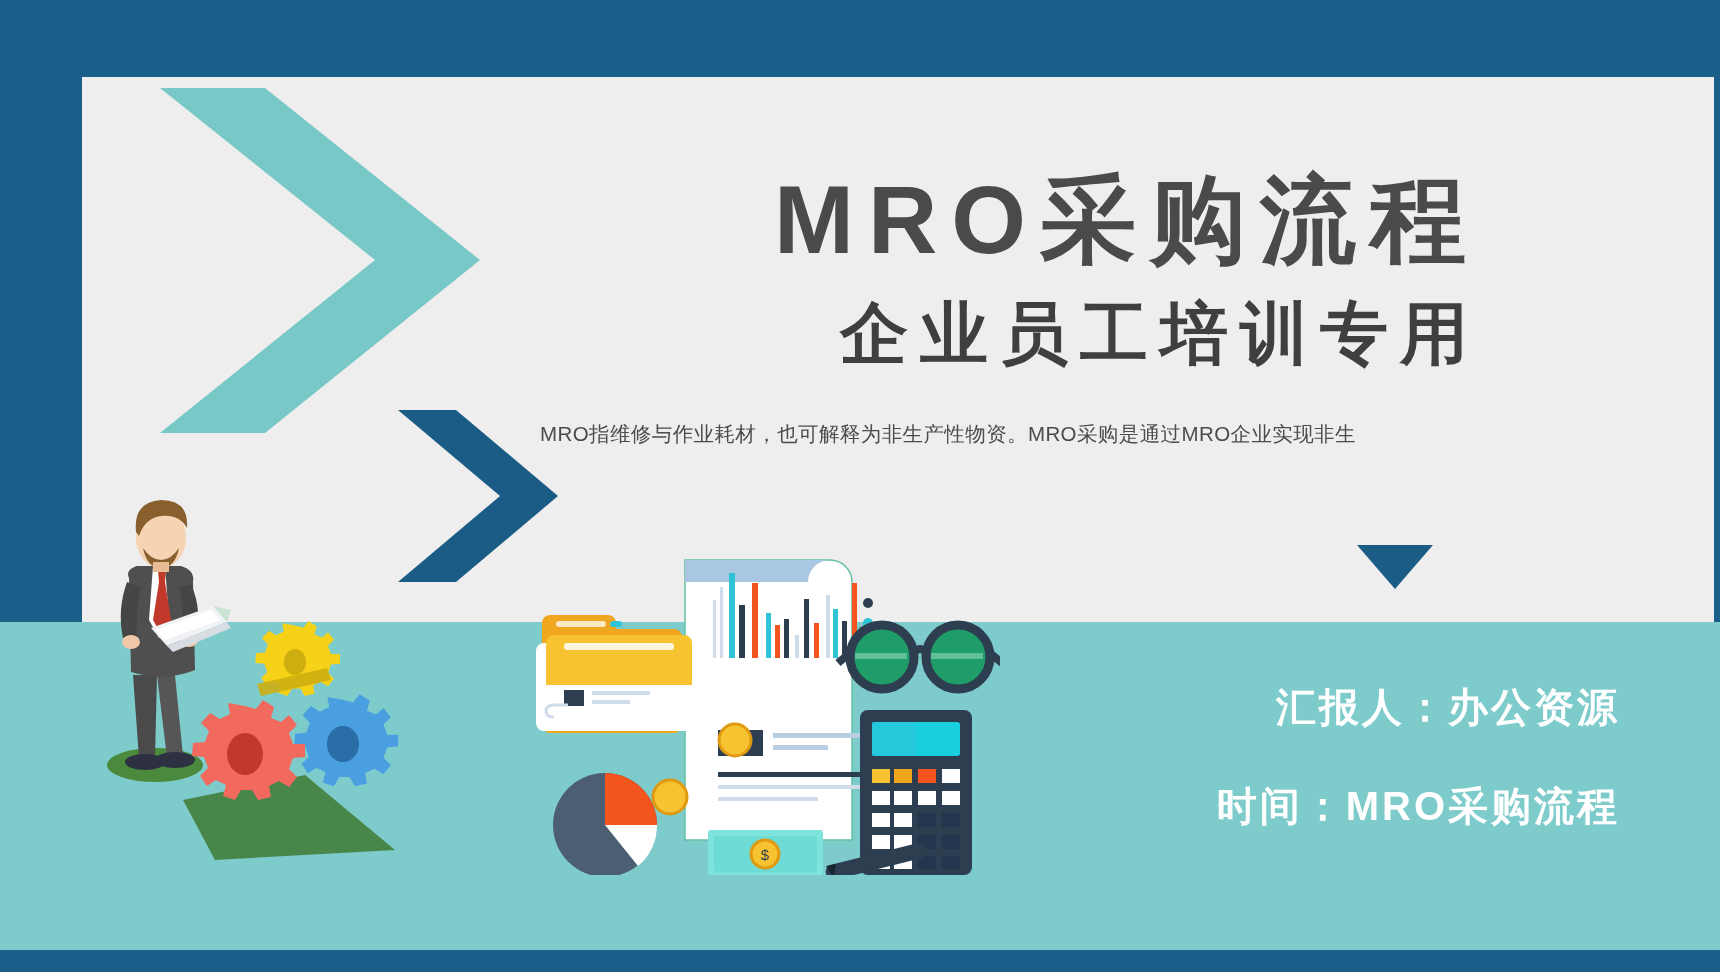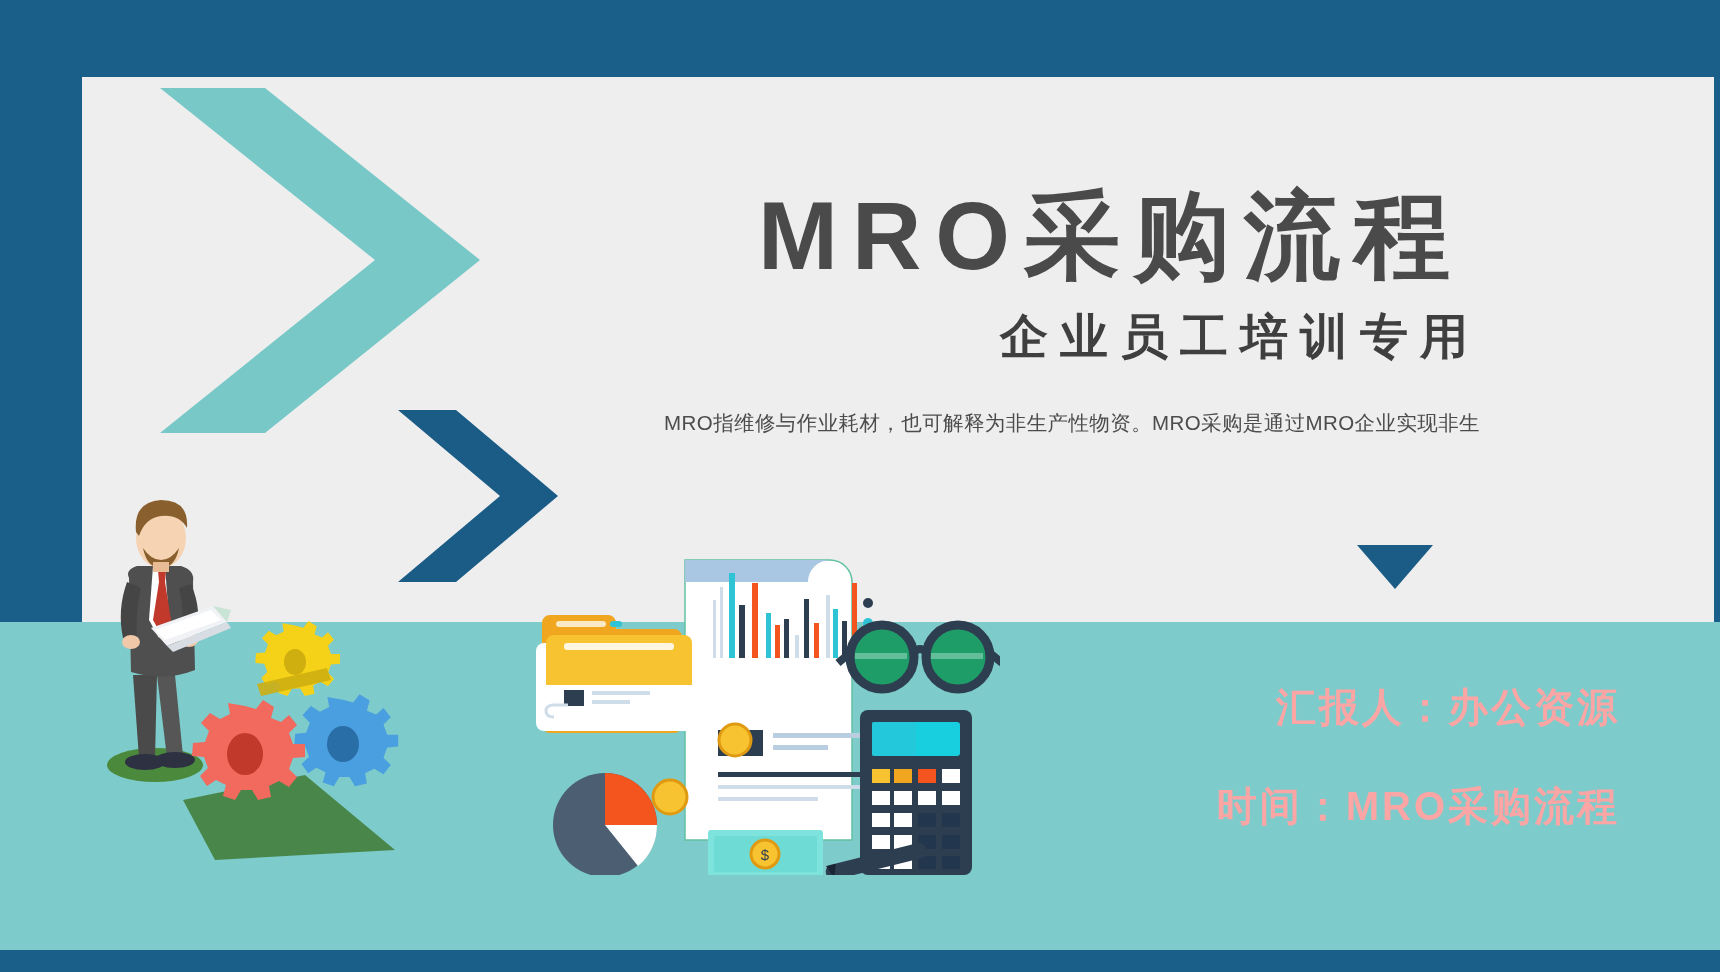--- a/index.html
+++ b/index.html
@@ -17,42 +17,42 @@
   .panel{position:absolute;left:82px;top:77px;width:1632px;height:545px;background:#eeeeee;}
 
   
   .chev-big{position:absolute;left:160px;top:88px;width:320px;height:345px;}
   .chev-small{position:absolute;left:398px;top:410px;width:160px;height:172px;}
 
   
   .title-wrap{position:absolute;left:540px;top:170px;width:940px;text-align:right;}
   .main-title{
     font-size:96px;font-weight:bold;color:#4a4a4a;letter-spacing:14px;
-    line-height:1.05;margin:16px;white-space:nowrap;
+    line-height:1.05;margin:0;white-space:nowrap;
   }
   .sub-title{
-    font-size:48px;font-weight:bold;color:#3f3f3f;letter-spacing:12px;
+    font-size:68px;font-weight:bold;color:#3f3f3f;letter-spacing:12px;
     margin:18px 0 0 0;white-space:nowrap;
   }
   .body-text{
     margin:34px 0 0 0;font-size:20.5px;color:#4c4c4c;line-height:1.95;
-    text-align:right;letter-spacing:0.4px;
+    text-align:left;letter-spacing:0.4px;
   }
   .body-text div{white-space:nowrap;}
 
   
   .down-tri{
     position:absolute;left:1357px;top:545px;width:0;height:0;
     border-left:38px solid transparent;border-right:38px solid transparent;
     border-top:44px solid #1b5c87;
   }
 
   
   .foot{position:absolute;right:100px;top:680px;text-align:right;}
-  .foot-line{font-size:40px;font-weight:bold;color:#fca5a5;letter-spacing:3px;margin-bottom:44px;white-space:nowrap;text-align:right;}
+  .foot-line{font-size:40px;font-weight:bold;color:#ffffff;letter-spacing:3px;margin-bottom:44px;white-space:nowrap;text-align:right;}
   .foot-line:last-child{margin-bottom:0;}
 
   
   .illus-left{position:absolute;left:95px;top:470px;width:340px;height:390px;}
   .illus-center{position:absolute;left:530px;top:535px;width:470px;height:340px;}
 
   svg{display:block;}
 </style>
 </head>
 <body>

